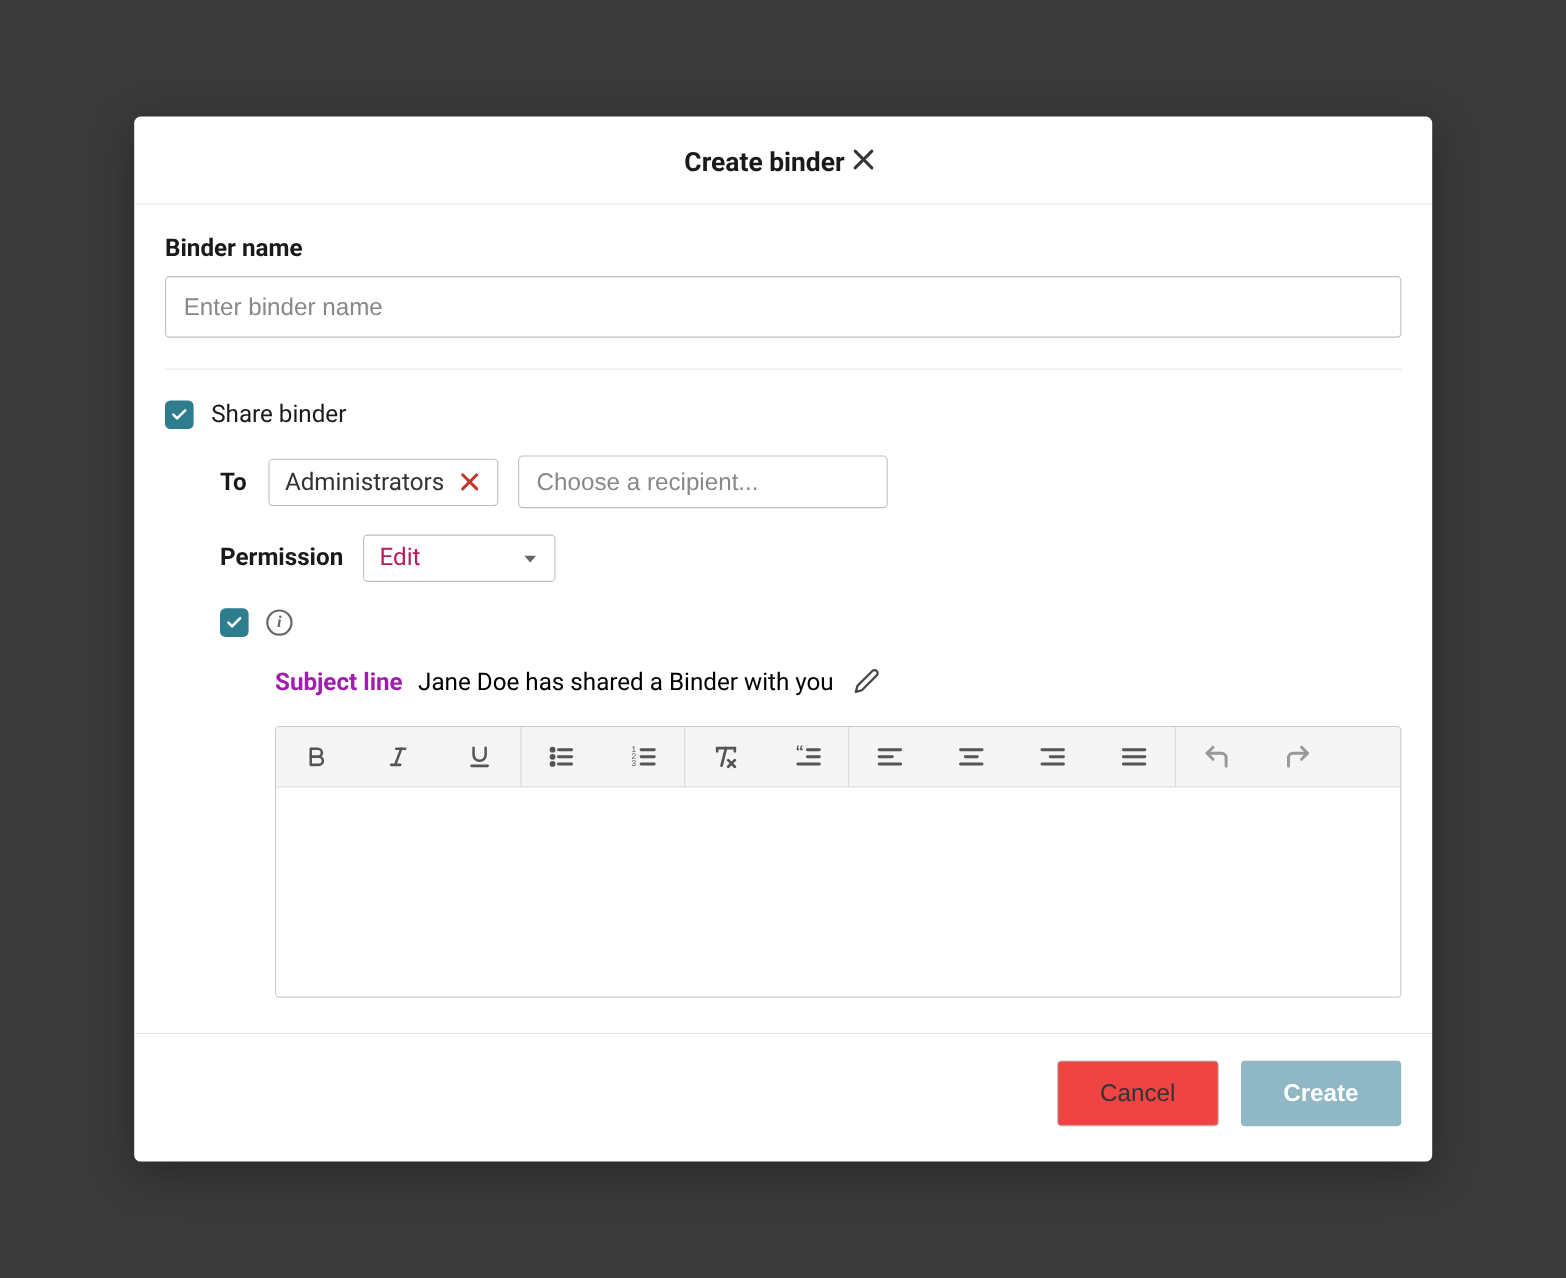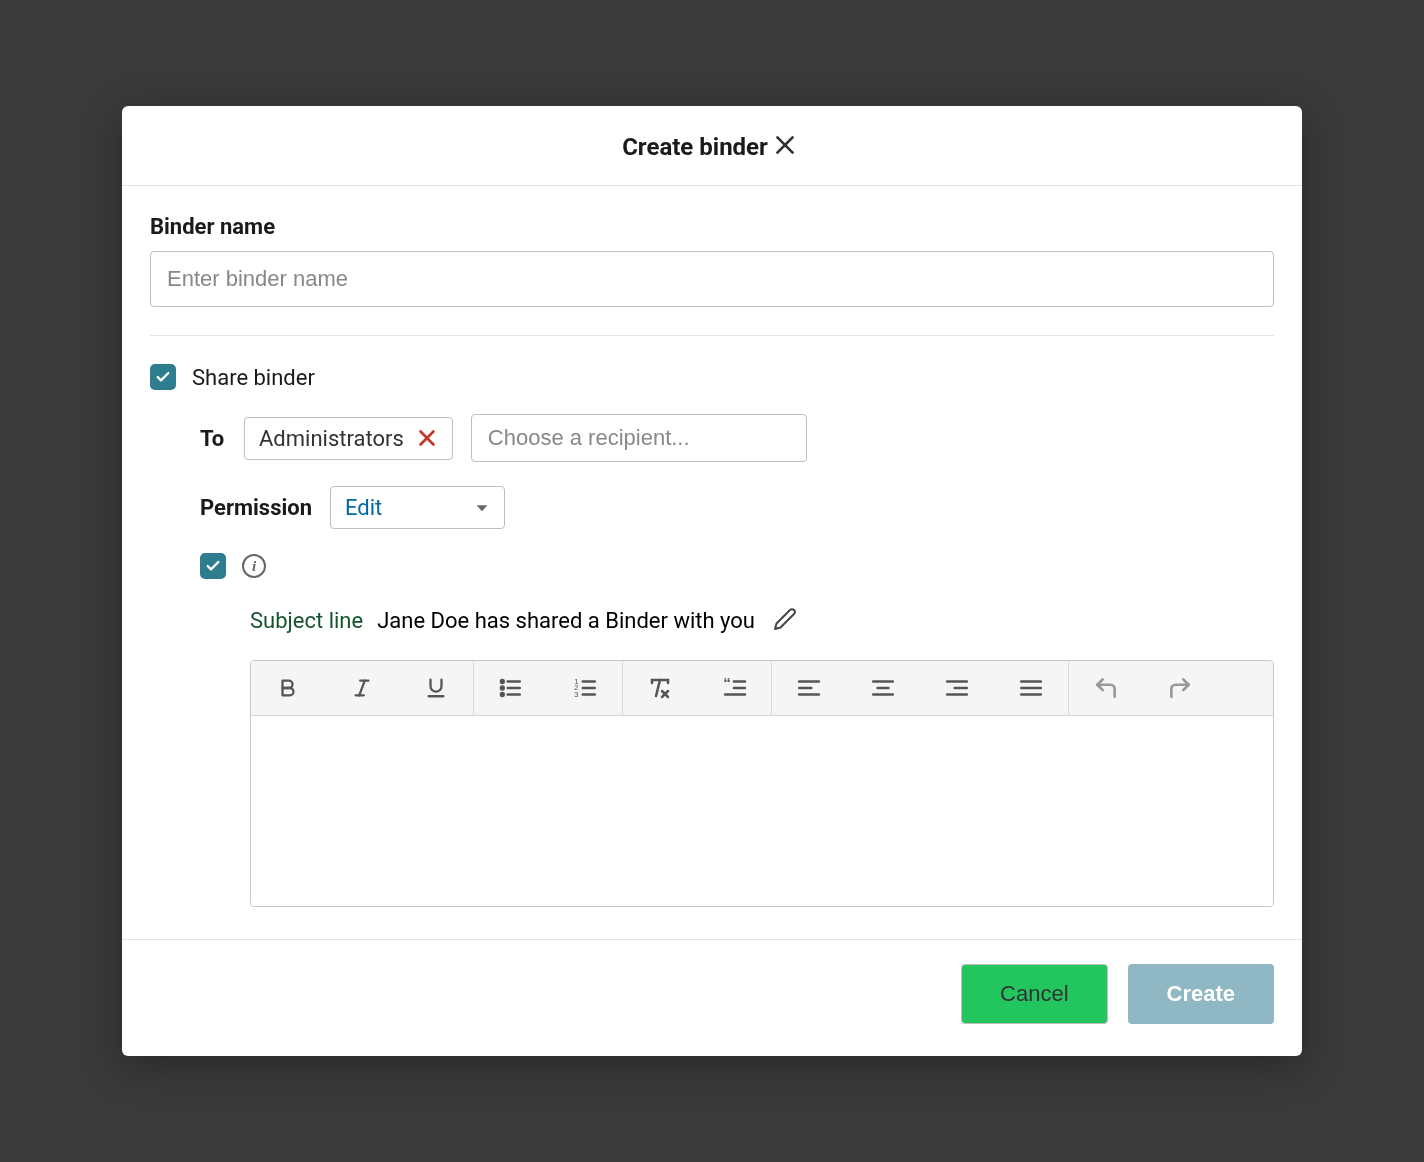--- a/index.html
+++ b/index.html
@@ -127,21 +127,21 @@
     }
     .recipient-input::placeholder { color: #888; }
     .select-wrap {
       border: 1px solid #bfbfbf;
       border-radius: 4px;
       padding: 8px 14px;
       display: flex;
       align-items: center;
       gap: 92px;
       font-size: 22px;
-      color: #0369a1;
+      color: #be185d;
       cursor: pointer;
       background: #fff;
     }
     .notif-row {
       display: flex;
       align-items: center;
       gap: 16px;
     }
     .info-icon {
       width: 24px;
@@ -159,22 +159,22 @@
     }
     .subject-row {
       display: flex;
       align-items: center;
       gap: 14px;
       margin-top: 24px;
       margin-left: 50px;
     }
     .subject-label {
       font-size: 22px;
-      font-weight: 400;
-      color: #14532d;
+      font-weight: 700;
+      color: #a21caf;
     }
     .subject-value {
       font-size: 22px;
       color: #000000;
     }
     .edit-btn {
       background: none;
       border: none;
       cursor: pointer;
       padding: 4px;
@@ -220,21 +220,21 @@
       margin-top: 24px;
     }
     .btn {
       padding: 16px 38px;
       font-size: 22px;
       border-radius: 4px;
       cursor: pointer;
       border: 1px solid transparent;
     }
     .btn-secondary {
-      background: #22c55e;
+      background: #ef4444;
       border-color: #bfbfbf;
       color: #333;
     }
     .btn-primary {
       background: #8fb8c4;
       color: #fff;
       font-weight: 600;
     }
   </style>
 </head>

